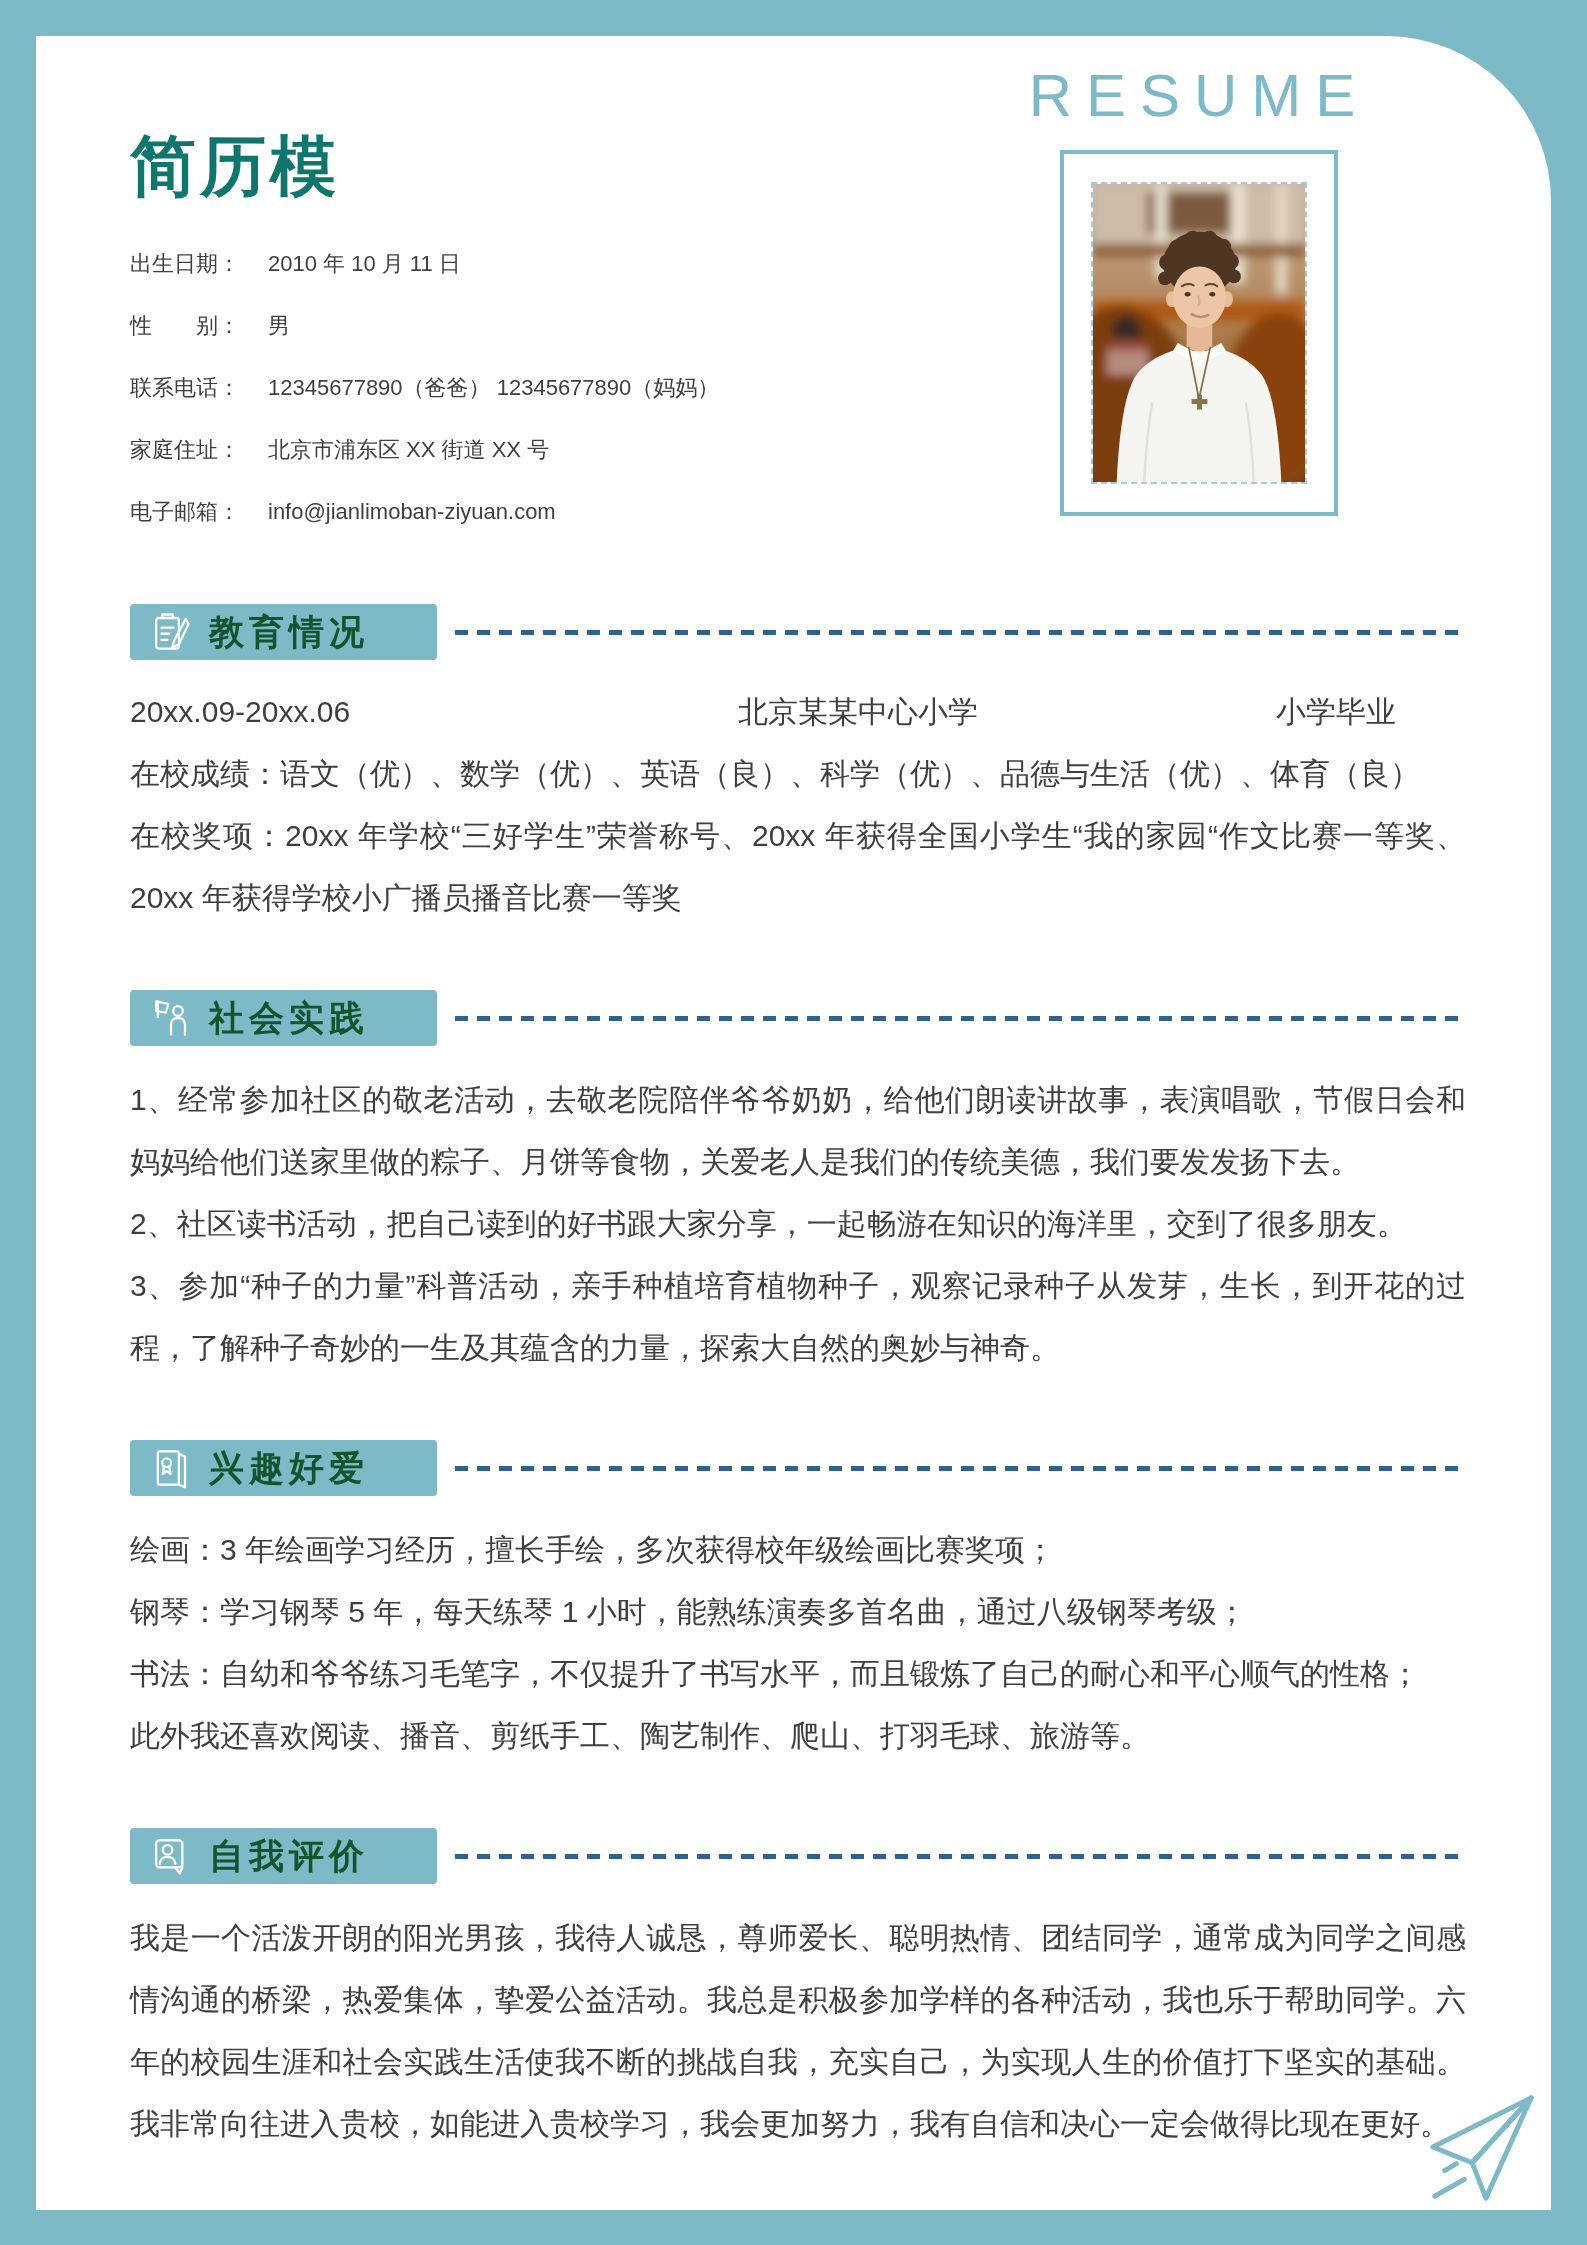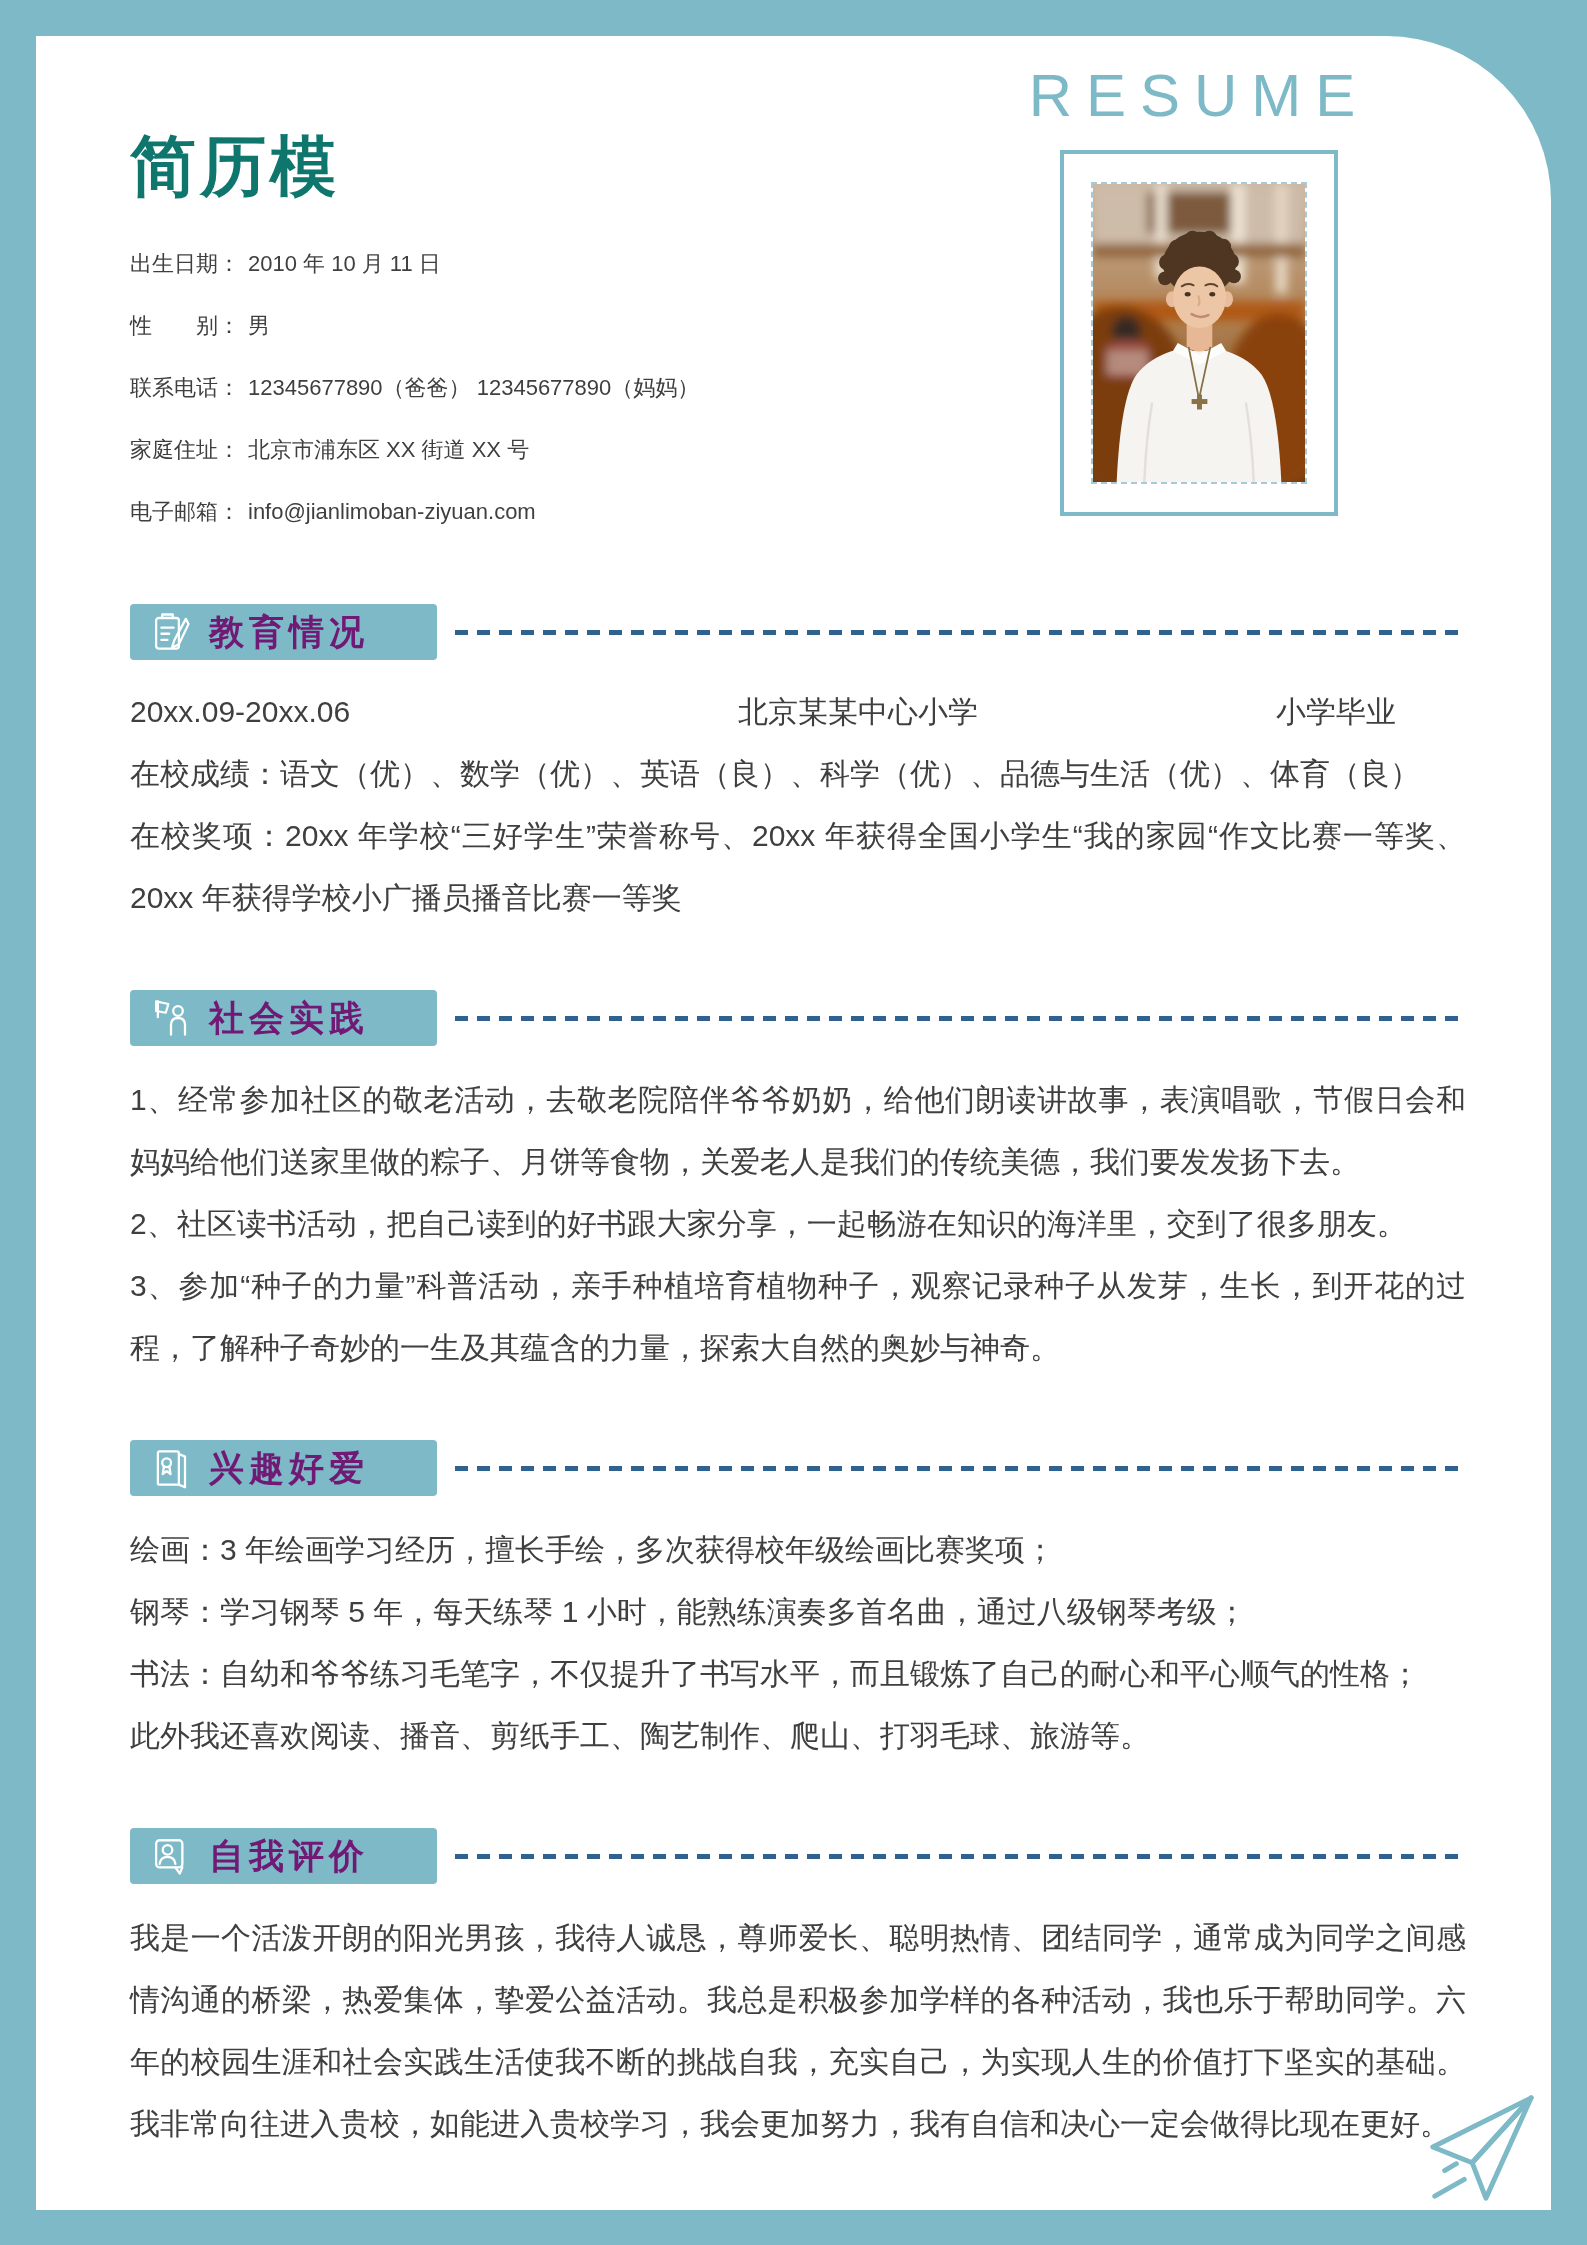--- a/index.html
+++ b/index.html
@@ -39,30 +39,30 @@
   .content { position:relative; padding:0 85px 0 94px; }
 
   h1.title {
     margin:88px 0 0; font-size:66px; line-height:84px;
     font-weight:bold; color:#0f766e; letter-spacing:4px;
   }
 
   .info-list { margin-top:25px; width:900px; font-size:22px; color:#3f3f3f; }
   .info-row { display:flex; line-height:62px; }
   .info-label { white-space:pre; }
-  .info-value { margin-left:8px; white-space:pre; }
+  .info-value { margin-left:28px; white-space:pre; }
 
   .sec-header { display:flex; align-items:center; margin-top:61px; height:56px; }
   .sec-bar {
     width:307px; height:56px; background:#7db9c6; border-radius:4px;
     display:flex; align-items:center; padding-left:20px; box-sizing:border-box;
   }
   .sec-icon { width:42px; height:42px; margin-right:17px; }
   .sec-icon svg { width:42px; height:42px; display:block; }
-  .sec-title { color:#701a75; font-size:35px; font-weight:bold; letter-spacing:5px; }
+  .sec-title { color:#14532d; font-size:35px; font-weight:bold; letter-spacing:5px; }
   .dash-line {
     flex:1; height:5px; margin-left:18px;
     background:repeating-linear-gradient(90deg,#2f628e 0 13px,transparent 13px 22px);
   }
 
   .para { font-size:30px; color:#3f3f3f; line-height:62px; text-align:justify; margin:0; }
   .edu-row { display:flex; margin-top:21px; font-size:30px; color:#3f3f3f; line-height:62px; }
   .edu-period { width:380px; }
   .edu-school { flex:1; text-align:center; }
   .edu-degree { width:260px; text-align:center; }

